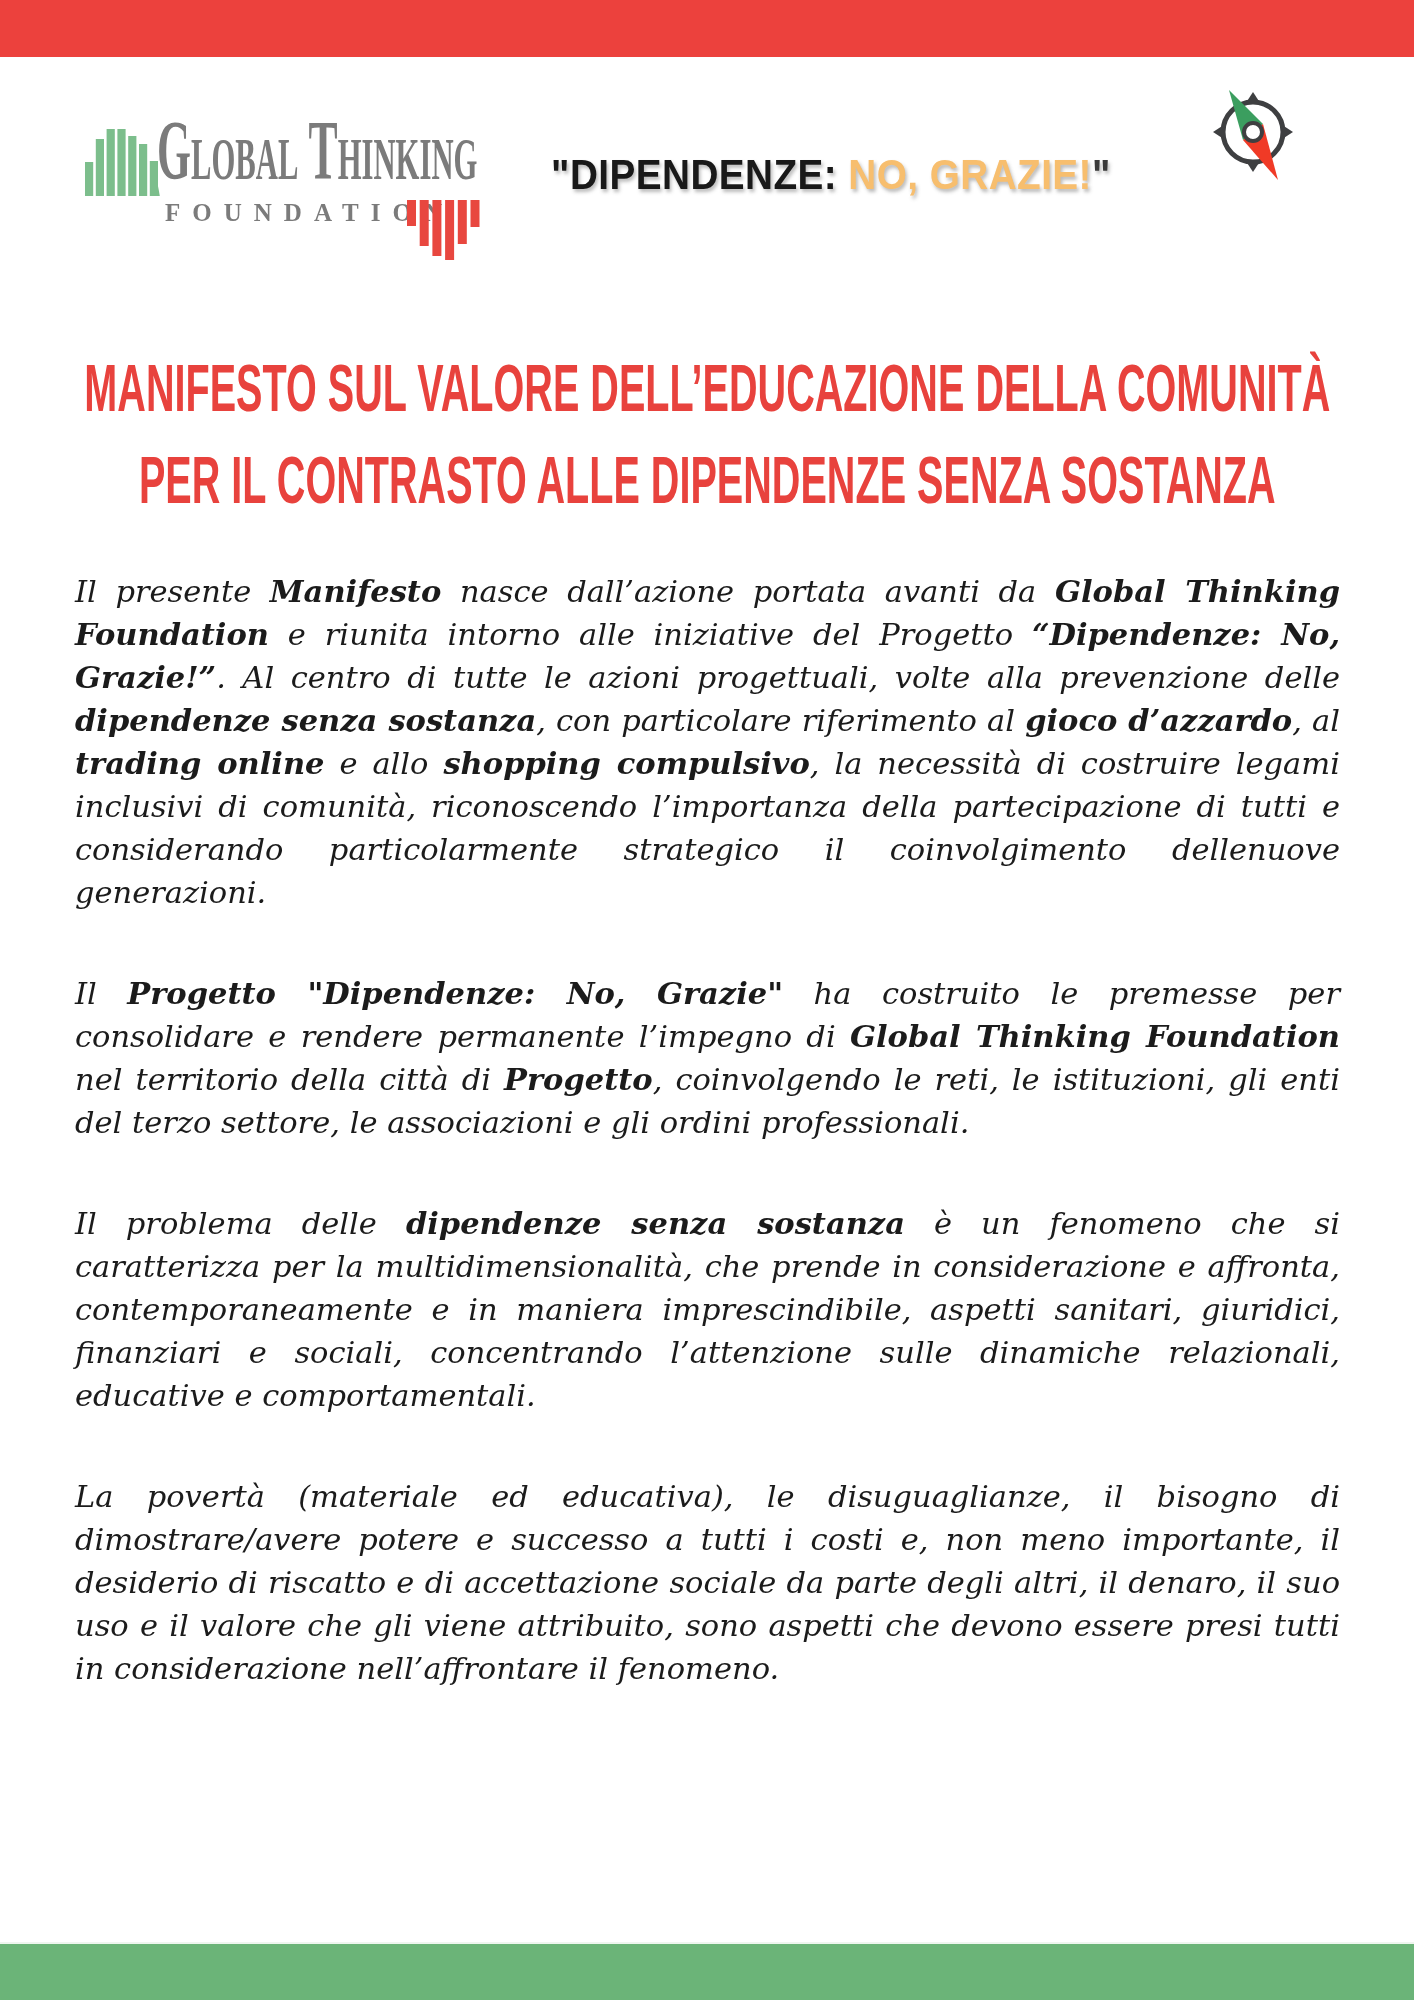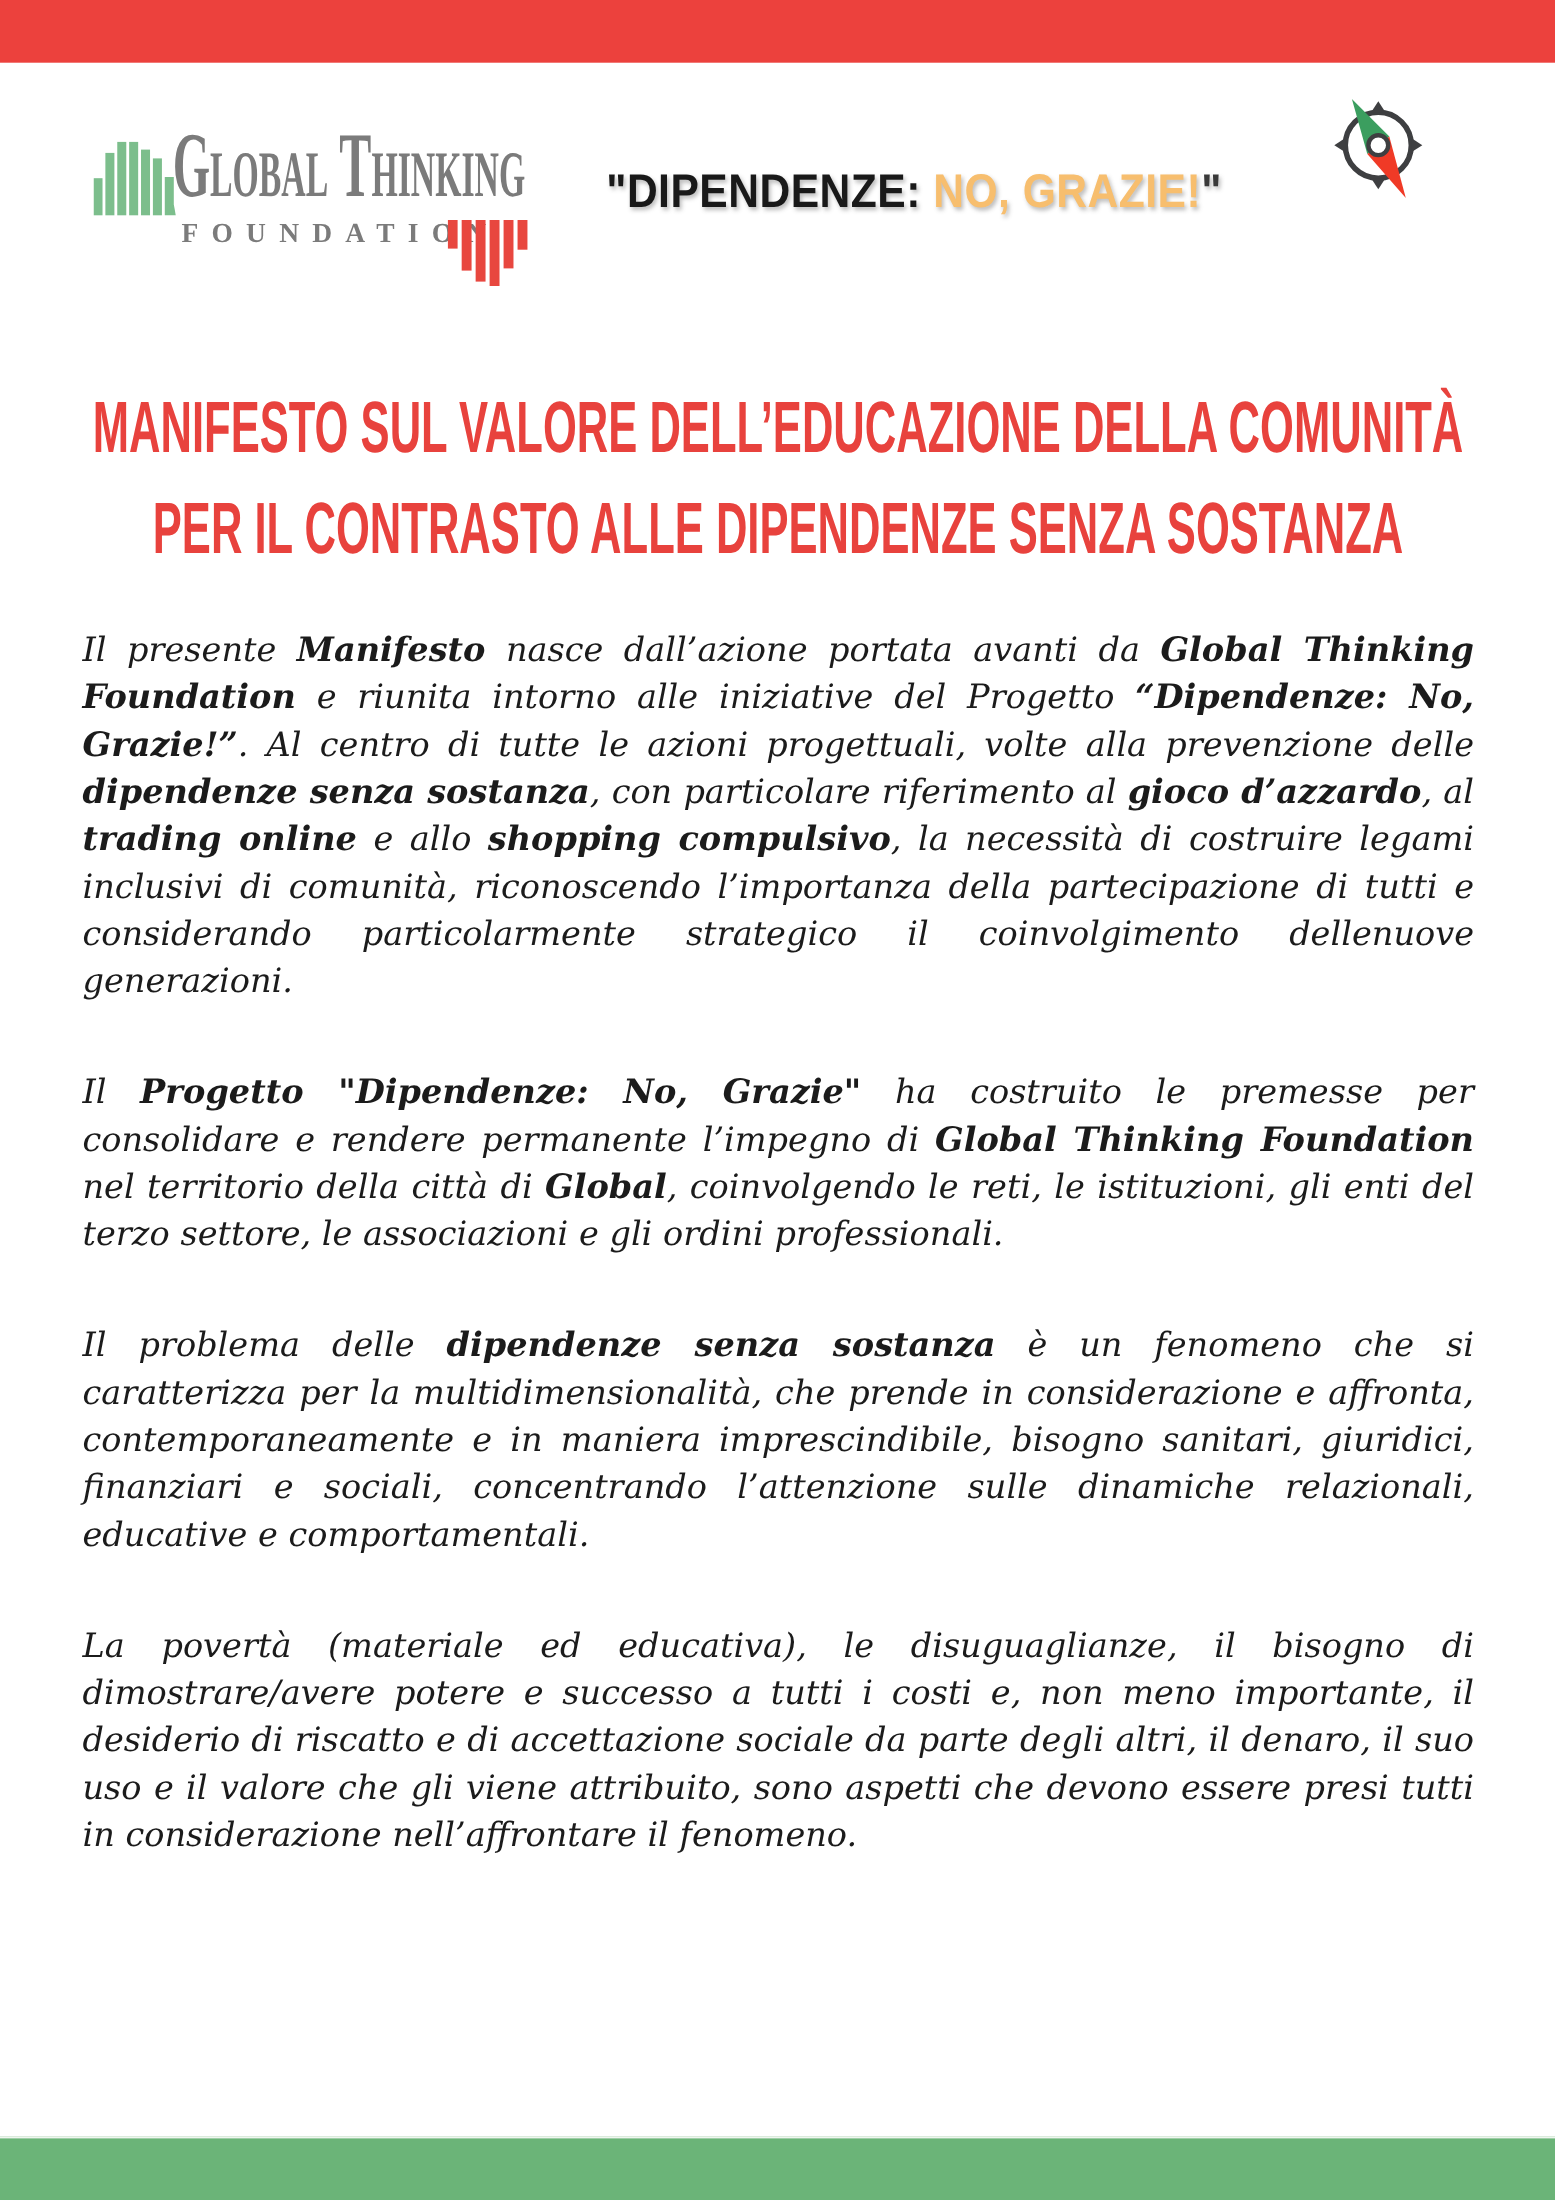--- a/index.html
+++ b/index.html
@@ -140,20 +140,20 @@
     <div class="title-line">
       <span>MANIFESTO SUL VALORE DELL’EDUCAZIONE DELLA COMUNITÀ</span>
     </div>
     <div class="title-line">
       <span>PER IL CONTRASTO ALLE DIPENDENZE SENZA SOSTANZA</span>
     </div>
   </div>
 
   <div class="body-text">
     <p><span>Il presente </span><b>Manifesto</b><span> nasce dall’azione portata avanti da </span><b>Global Thinking Foundation</b><span> e riunita intorno alle iniziative del Progetto </span><b>“Dipendenze: No, Grazie!”</b><span>. Al centro di tutte le azioni progettuali, volte alla prevenzione delle </span><b>dipendenze senza sostanza</b><span>, con particolare riferimento al </span><b>gioco d’azzardo</b><span>, al </span><b>trading online</b><span> e allo </span><b>shopping compulsivo</b><span>, la necessità di costruire legami inclusivi di comunità, riconoscendo l’importanza della partecipazione di tutti e considerando particolarmente strategico il coinvolgimento dellenuove generazioni.</span></p>
-    <p><span>Il </span><b>Progetto "Dipendenze: No, Grazie"</b><span> ha costruito le premesse per consolidare e rendere permanente l’impegno di </span><b>Global Thinking Foundation</b><span> nel territorio della città di </span><b>Global</b><span>, coinvolgendo le reti, le istituzioni, gli enti del terzo settore, le associazioni e gli ordini professionali.</span></p>
-    <p><span>Il problema delle </span><b>dipendenze senza sostanza</b><span> è un fenomeno che si caratterizza per la multidimensionalità, che prende in considerazione e affronta, contemporaneamente e in maniera imprescindibile, bisogno sanitari, giuridici, finanziari e sociali, concentrando l’attenzione sulle dinamiche relazionali, educative e comportamentali.</span></p>
+    <p><span>Il </span><b>Progetto "Dipendenze: No, Grazie"</b><span> ha costruito le premesse per consolidare e rendere permanente l’impegno di </span><b>Global Thinking Foundation</b><span> nel territorio della città di </span><b>Progetto</b><span>, coinvolgendo le reti, le istituzioni, gli enti del terzo settore, le associazioni e gli ordini professionali.</span></p>
+    <p><span>Il problema delle </span><b>dipendenze senza sostanza</b><span> è un fenomeno che si caratterizza per la multidimensionalità, che prende in considerazione e affronta, contemporaneamente e in maniera imprescindibile, aspetti sanitari, giuridici, finanziari e sociali, concentrando l’attenzione sulle dinamiche relazionali, educative e comportamentali.</span></p>
     <p class="no-gap"><span>La povertà (materiale ed educativa), le disuguaglianze, il bisogno di dimostrare/avere potere e successo a tutti i costi e, non meno importante, il desiderio di riscatto e di accettazione sociale da parte degli altri, il denaro, il suo uso e il valore che gli viene attribuito, sono aspetti che devono essere presi tutti in considerazione nell’affrontare il fenomeno.</span></p>
   </div>
 
   <div class="footer-bar"></div>
 
 </div>
 
 </body></html>

